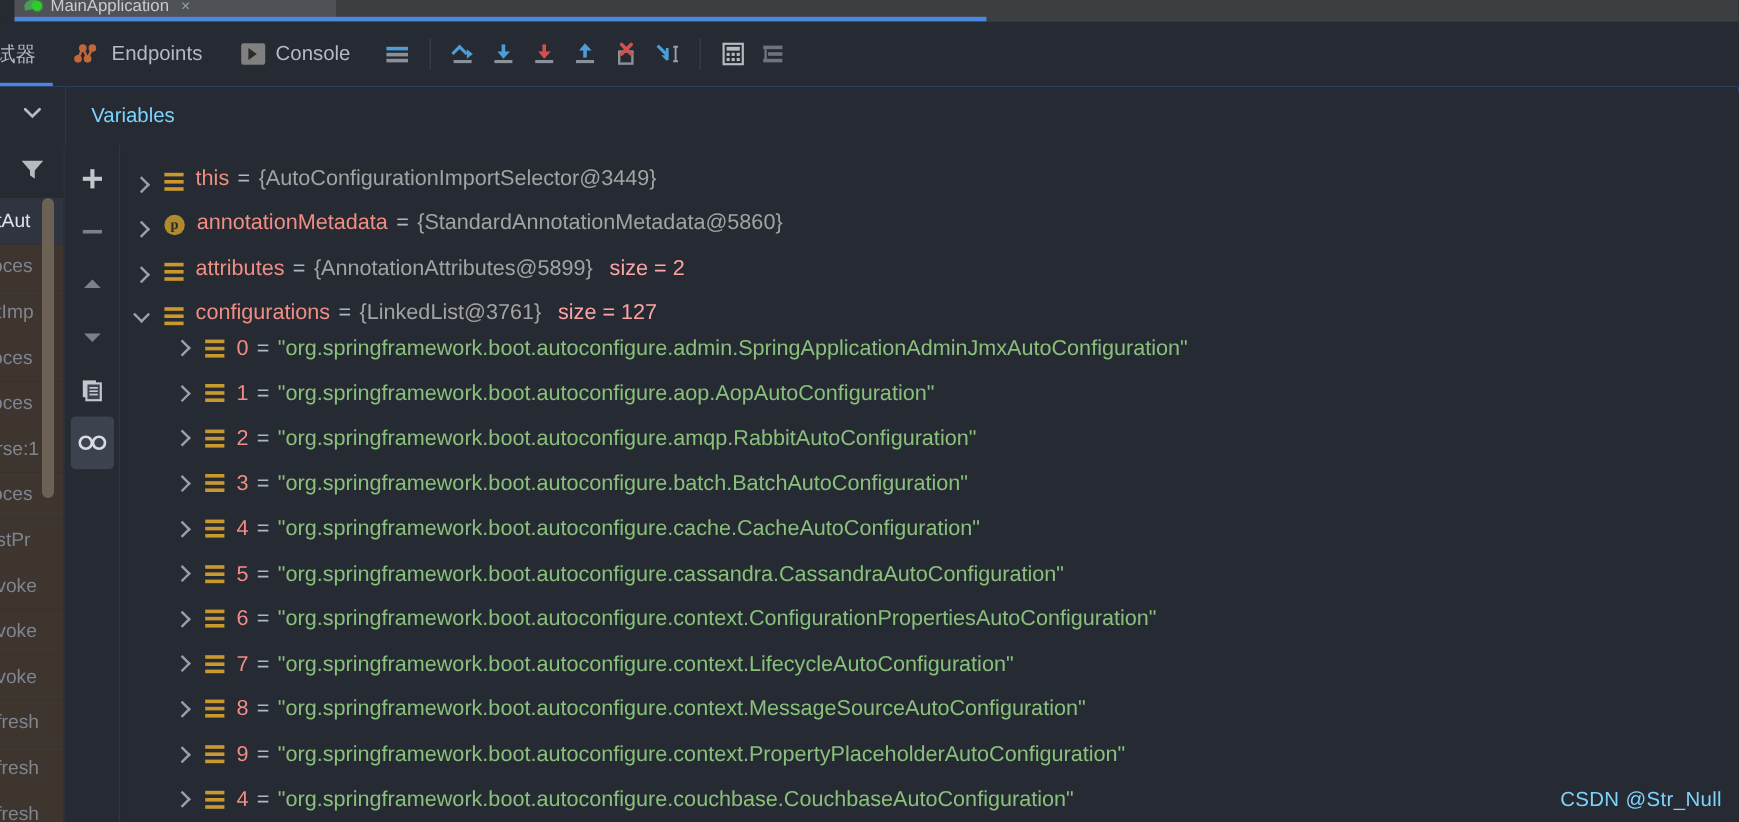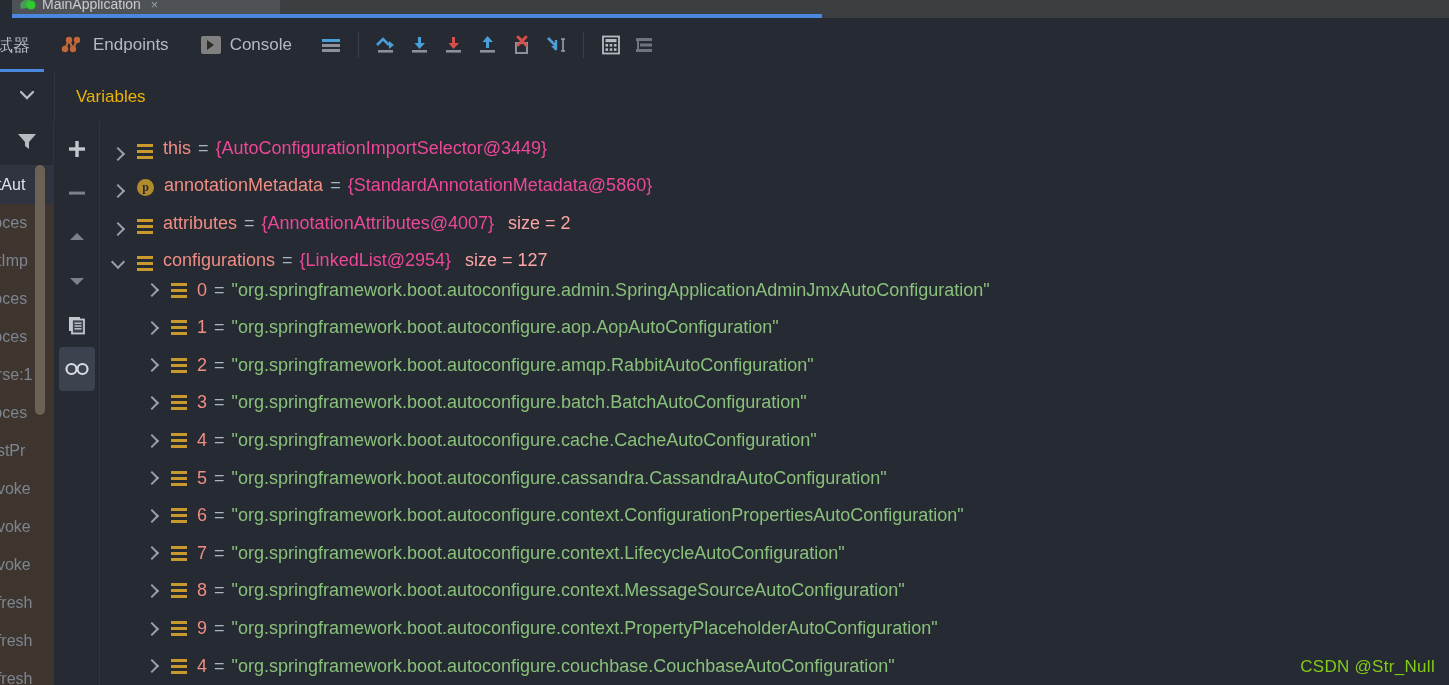--- a/index.html
+++ b/index.html
@@ -161,21 +161,21 @@
     display: flex;
     align-items: center;
     justify-content: center;
   }
   .vars-title {
     position: absolute;
     left: 76px; top: 0;
     height: 49px;
     display: flex;
     align-items: center;
-    color: #eab308;
+    color: #7dd3fc;
     font-size: 17px;
   }
 
   
   .frames {
     position: absolute;
     left: 0; top: 121px;
     width: 53px; height: 564px;
     background: #262a32;
     overflow: hidden;
@@ -284,39 +284,39 @@
     color: #2b2b2b;
     font-size: 12px;
     font-weight: bold;
     line-height: 17px;
     text-align: center;
     font-family: "Liberation Serif", serif;
   }
 
   .vname { color: #f08d84; }
   .veq   { color: #a9b7c6; margin: 0 7px; }
-  .vval  { color: #ec4899; }
+  .vval  { color: #a3a3a3; }
   .vstr  { color: #89c07b; }
   .vsize { color: #fca5a5; margin-left: 14px; }
 
   
   .chev-right, .chev-down {
     display: inline-block;
     width: 8px; height: 8px;
     border-right: 2px solid #9aa0a8;
     border-bottom: 2px solid #9aa0a8;
   }
   .chev-right { transform: rotate(-45deg); }
   .chev-down  { transform: rotate(45deg); margin-bottom: 4px; }
 
   
   .watermark {
     position: absolute;
     right: 14px; bottom: 8px;
-    color: #84cc16;
+    color: #7dd3fc;
     font-size: 17px;
     letter-spacing: .3px;
     pointer-events: none;
   }
 </style>
 </head>
 <body>
 
 <div id="app">
 
@@ -572,31 +572,31 @@
         <span class="veq">=</span>
         <span class="vval">{StandardAnnotationMetadata@5860}</span>
       </div>
       <div class="row ind0">
         <span class="chev">
           <i class="chev-right"></i>
         </span>
         <span class="vicon field"></span>
         <span class="vname">attributes</span>
         <span class="veq">=</span>
-        <span class="vval">{AnnotationAttributes@4007}</span>
+        <span class="vval">{AnnotationAttributes@5899}</span>
         <span class="vsize">size = 2</span>
       </div>
       <div class="row ind0">
         <span class="chev">
           <i class="chev-down"></i>
         </span>
         <span class="vicon field"></span>
         <span class="vname">configurations</span>
         <span class="veq">=</span>
-        <span class="vval">{LinkedList@2954}</span>
+        <span class="vval">{LinkedList@3761}</span>
         <span class="vsize">size = 127</span>
       </div>
       <div class="row ind1">
         <span class="chev">
           <i class="chev-right"></i>
         </span>
         <span class="vicon field"></span>
         <span class="vname">0</span>
         <span class="veq">=</span>
         <span class="vstr">"org.springframework.boot.autoconfigure.admin.SpringApplicationAdminJmxAutoConfiguration"</span>

